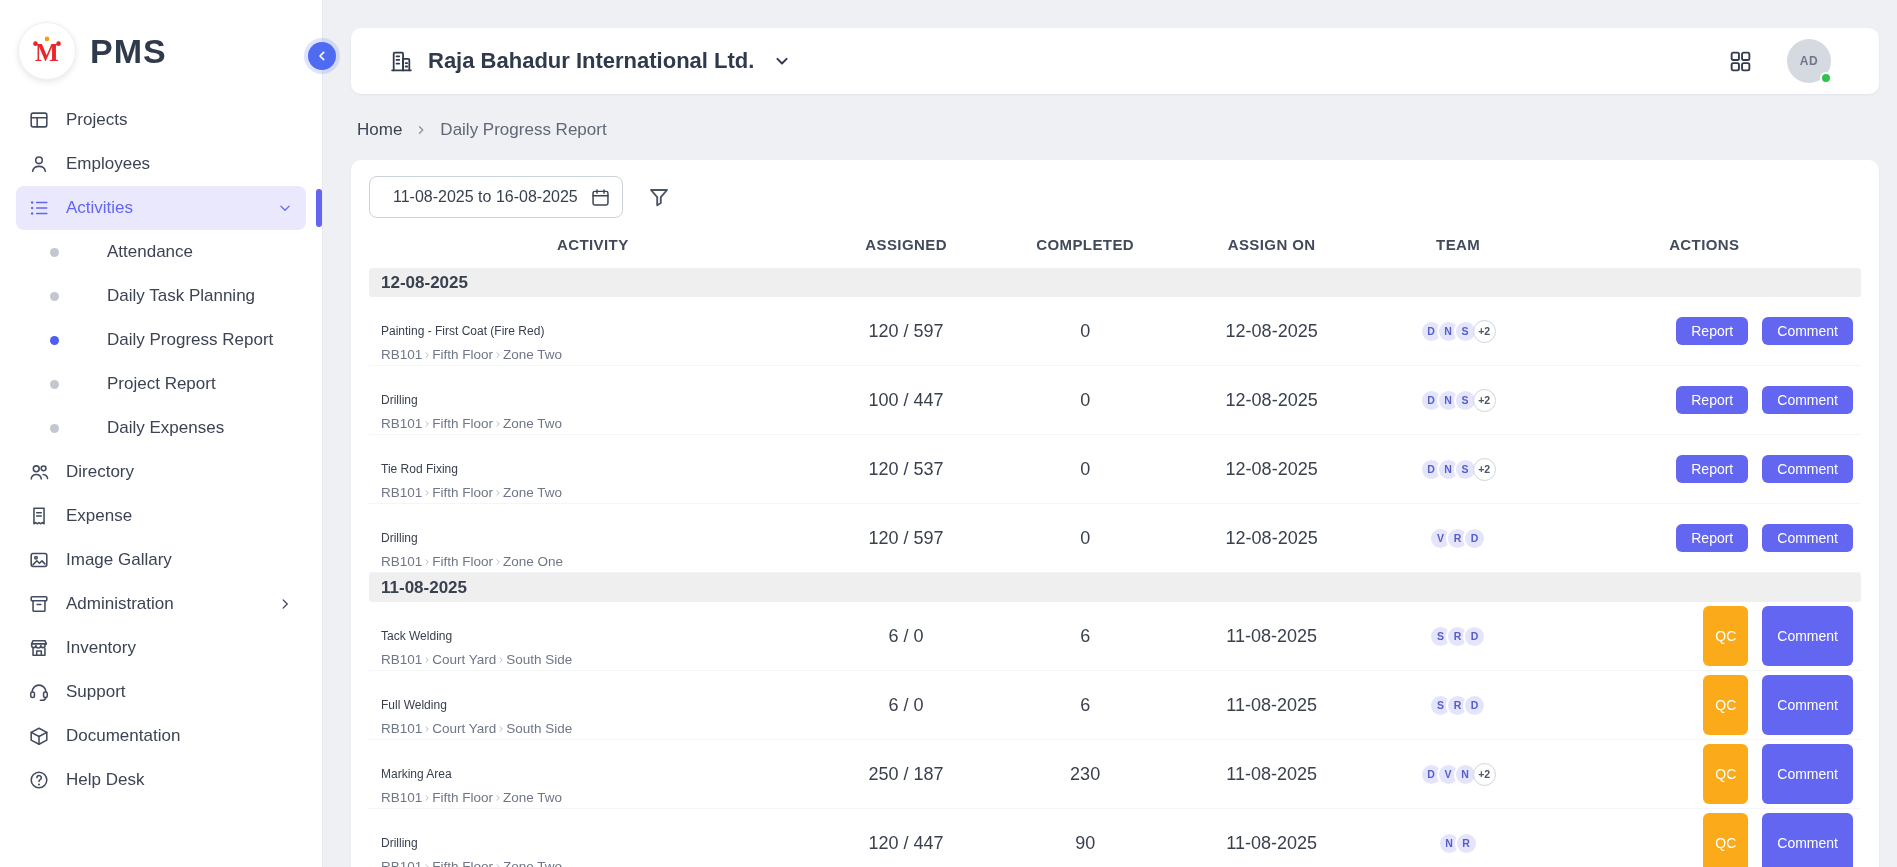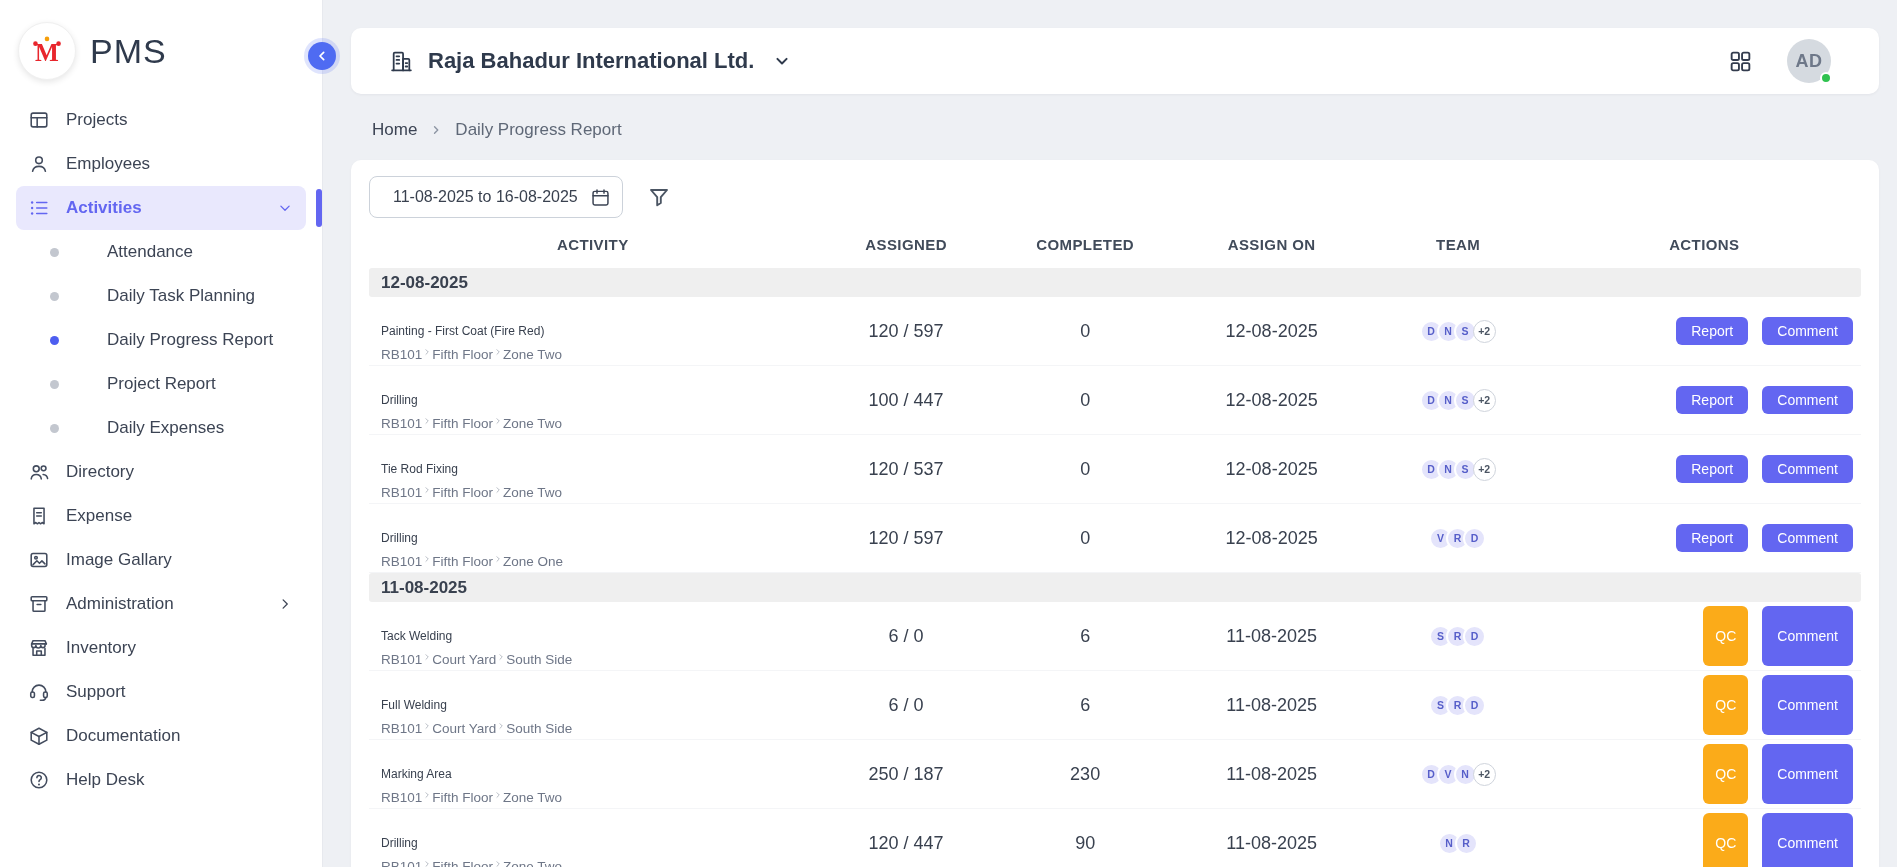--- a/index.html
+++ b/index.html
@@ -15,28 +15,28 @@
     width:323px; flex-shrink:0; background:#fff; height:100%;
     border-right:1px solid #e7e9ee; padding:22px 16px; position:relative; z-index:2;
     overflow:hidden;
   }
   .logo-row { display:flex; align-items:center; gap:14px; margin:0 2px 18px; }
   .logo-circle {
     width:58px; height:58px; border-radius:50%; background:#fff;
     border:1px solid #f0f0f0; box-shadow:0 2px 6px rgba(0,0,0,.10);
     display:flex; align-items:center; justify-content:center;
   }
-  .logo-text { font-size:34px; font-weight:400; color:#2f3a4c; letter-spacing:1px; }
+  .logo-text { font-size:34px; font-weight:700; color:#2f3a4c; letter-spacing:1px; }
 
   .nav-item {
     display:flex; align-items:center; gap:16px; height:44px; padding:0 12px;
     border-radius:8px; font-size:17px; color:#3c4454; cursor:pointer; position:relative;
   }
   .nav-icon { width:22px; height:22px; color:#434c5e; flex-shrink:0; }
-  .nav-item.active { background:#e9e8fd; color:#6366f1; font-weight:700; }
+  .nav-item.active { background:#e9e8fd; color:#6366f1; font-weight:400; }
   .nav-item.active .nav-icon { color:#6366f1; }
   .nav-item.active::after {
     content:''; position:absolute; right:-16px; top:3px; bottom:3px; width:6px;
     background:#6366f1; border-radius:4px;
   }
   .nav-chev { margin-left:auto; color:inherit; }
 
   .nav-sub {
     display:flex; align-items:center; height:44px; padding-left:34px;
     font-size:17px; color:#3c4454; cursor:pointer;
@@ -63,29 +63,29 @@
   }
   .company { display:flex; align-items:center; gap:14px; cursor:pointer; }
   .company-icon { color:#2f3a4c; }
   .company-name { font-size:22px; font-weight:700; color:#2f3a4c; }
   .company-chev { color:#2f3a4c; margin-left:4px; }
   .topbar-right { display:flex; align-items:center; gap:34px; }
   .apps-grid { color:#333c4e; cursor:pointer; }
   .avatar {
     width:44px; height:44px; border-radius:50%; background:#d5dae0; position:relative;
     display:flex; align-items:center; justify-content:center; cursor:pointer;
-    color:#6e7889; font-weight:700; font-size:18px; letter-spacing:.5px;
+    color:#6e7889; font-weight:700; font-size:12px; letter-spacing:.5px;
   }
   .status-dot {
     position:absolute; right:-1px; bottom:-1px; width:12px; height:12px;
     background:#2fc24f; border:2px solid #fff; border-radius:50%;
   }
 
   .breadcrumb { display:flex; align-items:center; gap:12px; margin:26px 6px 0; font-size:17px; }
-  .breadcrumb .crumb-home { color:#3c4454; text-decoration:none; cursor:pointer;margin-left:15px; }
+  .breadcrumb .crumb-home { color:#3c4454; text-decoration:none; cursor:pointer; }
   .breadcrumb .crumb-sep { color:#8d95a3; display:flex; }
   .breadcrumb .crumb-current { color:#5f6877; }
 
   .card {
     background:#fff; border-radius:10px; margin-top:20px; padding:16px 18px 0; flex:1;
     box-shadow:0 1px 3px rgba(16,24,40,.04);
   }
   .filters { display:flex; align-items:center; gap:24px; }
   .date-input {
     width:254px; height:42px; border:1px solid #ccd2da; border-radius:8px;
@@ -99,21 +99,21 @@
   .thead, .row { display:grid; grid-template-columns:30% 12% 12% 13% 12% 21%; align-items:center; }
   .thead { padding:18px 0 15px; font-size:15px; font-weight:700; letter-spacing:.4px; color:#414b5a; }
   .thead > div { text-align:center; }
   .group-band {
     background:#efefef; border-radius:3px; height:29px; display:flex; align-items:center;
     padding:0 12px; font-weight:700; font-size:17px; color:#39414f;
   }
   .row { height:69px; border-bottom:1px solid #f4f5f7; }
   .cell-activity { padding-left:12px; }
   .activity-title { font-size:12px; color:#39414f; margin-bottom:9px;margin-top:24px; }
-  .path { display:flex; font-size:13.5px; color:#6e7687; }
+  .path { display:flex; align-items:center; font-size:13.5px; color:#6e7687; }
   .path .psep { color:#99a0ac; display:flex; }
   .num { text-align:center; font-size:18px; color:#39414f; }
   .team-cell { display:flex; justify-content:center; padding-left:5px; }
   .chip {
     width:23px; height:23px; border-radius:50%; background:#e4e4fb;
     border:2px solid #fff; margin-left:-6px; display:flex; align-items:center; justify-content:center;
     font-size:10.5px; font-weight:600; color:#565ec9; cursor:pointer;
   }
   .chip.extra { background:#fff; border:1px solid #cfd4dc; color:#4b5563; margin-left:-4px; }
   .actions-cell { display:flex; justify-content:flex-end; gap:14px; padding-right:8px; }

